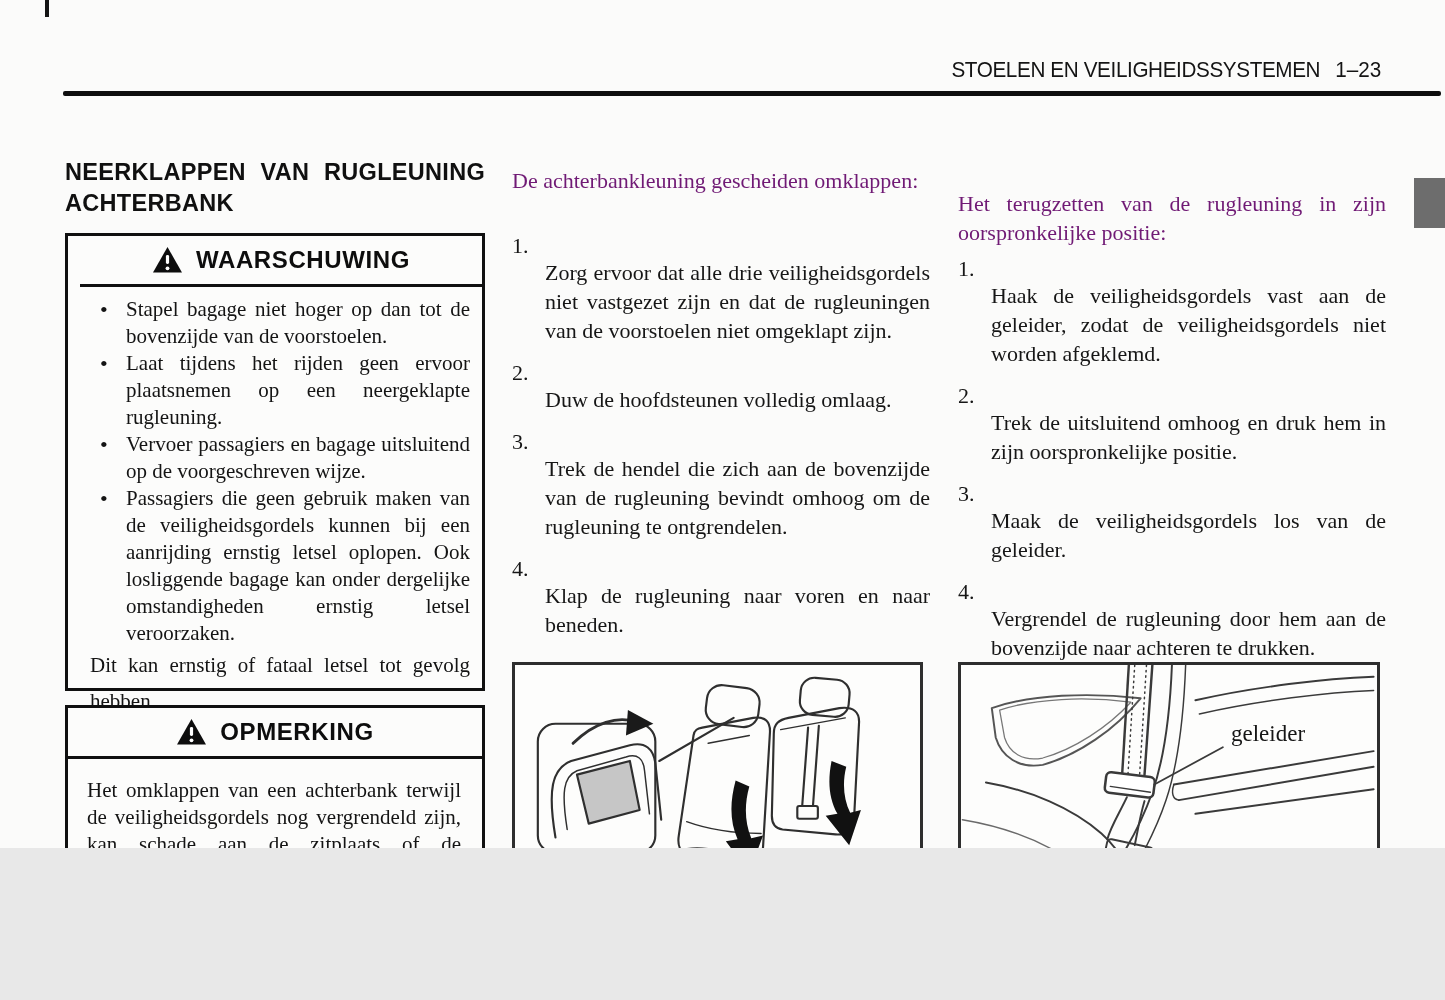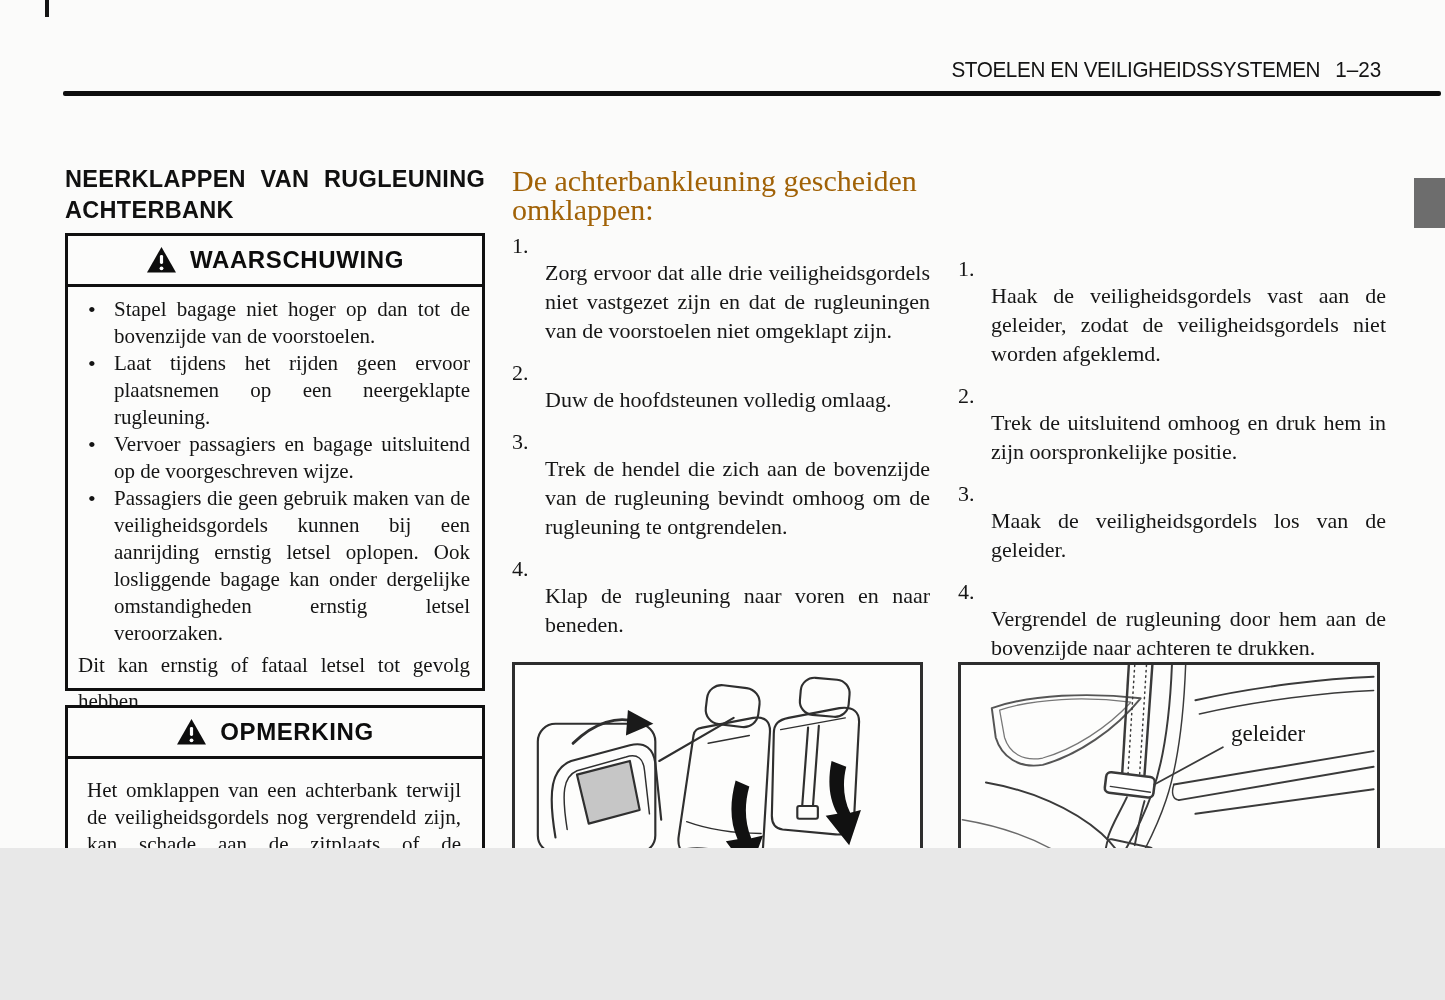--- a/index.html
+++ b/index.html
@@ -15,46 +15,46 @@
     color:#141414;letter-spacing:-0.4px;transform:scaleX(0.94);transform-origin:right center;
     white-space:nowrap;
   }
   .header-line .pgnum{margin-left:16px;letter-spacing:0;}
   .top-rule{position:absolute;left:63px;top:91px;width:1378px;height:5px;background:#0e0e0e;border-radius:2px;}
   .corner-tick{position:absolute;left:45px;top:0;width:4px;height:17px;background:#141414;}
   .thumb-tab{position:absolute;left:1414px;top:178px;width:31px;height:50px;background:#6d6d6d;}
 
   
   .section-heading{
-    position:absolute;left:65px;top:164px;width:420px;
+    position:absolute;left:65px;top:157px;width:420px;
     font-family:"Liberation Sans", sans-serif;font-weight:700;font-size:23.5px;
     line-height:31px;text-align:justify;letter-spacing:0.3px;color:#101010;
   }
   .frame-box{
     position:absolute;left:65px;width:420px;box-sizing:border-box;
     border:3px solid #101010;background:#fcfcfb;
   }
-  #warning-box{top:233px;height:458px;}
+  #warning-box{top:233px;height:458px;padding-left:12px;}
   #note-box{top:705px;height:246px;}
   .box-header{
     height:48px;border-bottom:3px solid #101010;
     display:flex;align-items:center;justify-content:center;gap:13px;
     font-family:"Liberation Sans", sans-serif;font-weight:700;font-size:24px;
     letter-spacing:0.6px;color:#0d0d0d;
   }
   .tri-icon{display:inline-flex;}
   .box-body{padding:9px 12px 0 10px;font-size:21px;line-height:27px;text-align:justify;color:#141414;}
   .b-item{display:flex;}
   .b-marker{width:36px;padding-left:10px;box-sizing:border-box;font-size:22px;}
   .b-text{flex:1;text-align:justify;}
   .box-footer{font-size:21px;line-height:36px;text-align:justify;}
   #note-box .box-body p{margin:9px;}
 
   
-  .intro{position:absolute;font-size:30px;line-height:28.5px;color:#a16207;}
+  .intro{position:absolute;font-size:22px;line-height:28.5px;color:#701a75;}
   #fold-intro{left:512px;top:167px;width:418px;text-align:left;}
   #restore-intro{left:958px;top:190px;width:428px;text-align:justify;}
   .steps{position:absolute;}
   #fold-steps{left:512px;top:231px;width:418px;}
   #restore-steps{left:958px;top:254px;width:428px;}
   .step{display:flex;margin-bottom:13px;font-size:22px;line-height:29px;}
   .step-num{width:33px;flex:none;}
   .step-text{flex:1;text-align:justify;margin-top:27px;}
 
   
@@ -185,20 +185,21 @@
         <path d="M268,194 C262,220 266,246 274,266" stroke-width="1.5"></path>
         <path d="M154,228 C220,238 300,248 380,250" stroke-width="1.5"></path>
 
         <path d="M224,118 C218,140 218,160 226,178 L214,180 L238,212 L252,174 L240,177 C233,160 233,142 238,124 Z" fill="#111" stroke="none"></path>
         <path d="M322,98 C318,118 319,136 328,152 L316,154 L340,184 L352,148 L341,151 C334,136 333,120 337,104 Z" fill="#111" stroke="none"></path>
       </g>
     </svg>
     <span class="fig-caption">C7E1024B</span>
   </div>
 
+  <div class="intro" id="restore-intro">Het terugzetten van de rugleuning in zijn oorspronkelijke positie:</div>
   <div class="steps" id="restore-steps">
     <div class="step">
       <span class="step-num">1.</span>
       <span class="step-text">Haak de veiligheidsgordels vast aan de geleider, zodat de veiligheidsgordels niet worden afgeklemd.</span>
     </div>
     <div class="step">
       <span class="step-num">2.</span>
       <span class="step-text">Trek de uitsluitend omhoog en druk hem in zijn oorspronkelijke positie.</span>
     </div>
     <div class="step">

